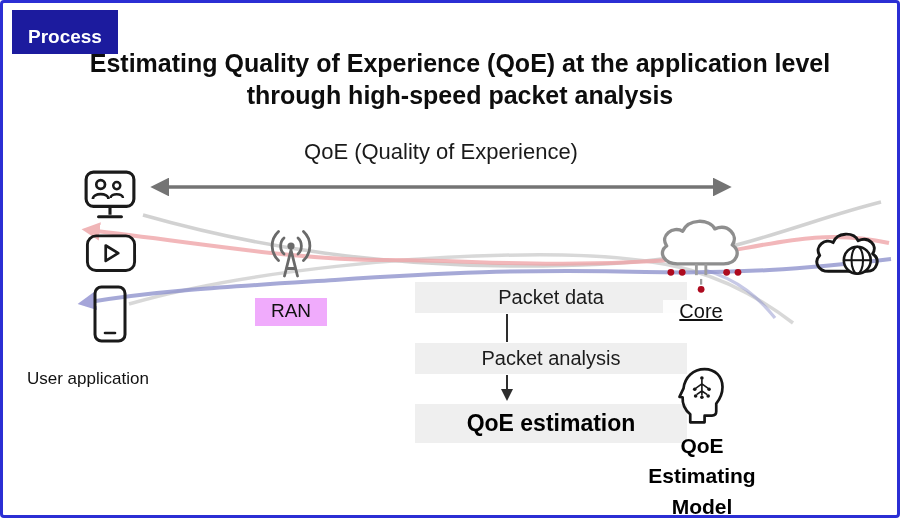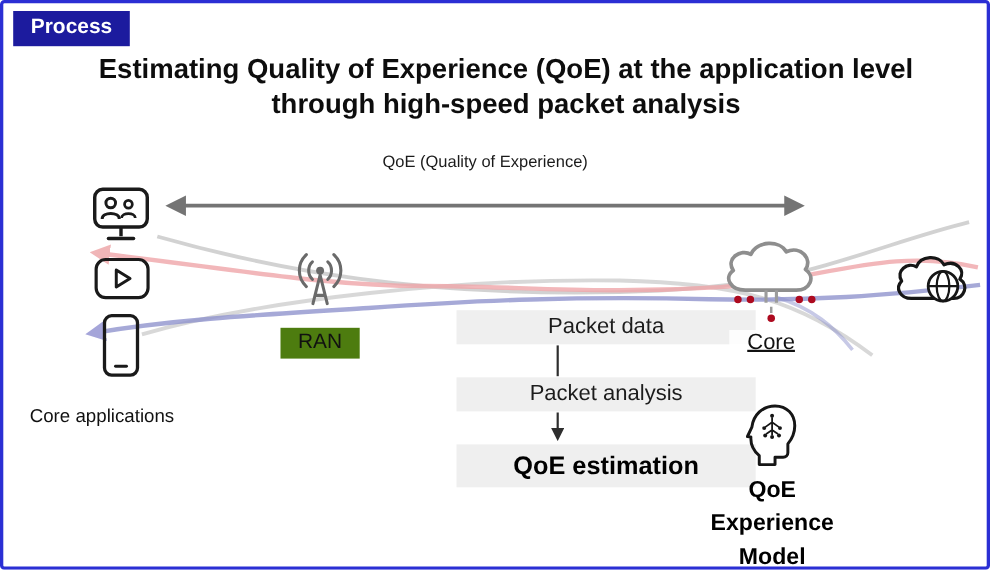--- a/index.html
+++ b/index.html
@@ -13,48 +13,48 @@
     background:#ffffff;
     border:3px solid #2b2fd4;
     border-radius:4px;
     overflow:hidden;
   }
   .overlay { position:absolute; inset:0; width:900px; height:518px; z-index:1; }
   .badge {
     position:absolute; left:9px; top:7px;
     background:#1c1b9e; color:#ffffff;
     font-weight:bold; font-size:19px;
-    padding:4px 16px 6px 16px;
+    padding:16px 16px 6px 16px;
     z-index:3;
   }
   .title {
     position:absolute; top:44px; left:0; right:0;
     text-align:center; font-weight:bold; font-size:25px;
     color:#0d0d0d; line-height:1.28; z-index:2;padding-left:20px;
   }
   .qoe-label {
     position:absolute; top:136px; left:140px; width:596px;
-    text-align:center; font-size:15px; color:#1a1a1a; z-index:2;
+    text-align:center; font-size:22px; color:#1a1a1a; z-index:2;
   }
   .icon { position:absolute; z-index:2; }
   .ic-conference { left:80px; top:166px; width:54px; }
   .ic-video      { left:82px; top:230px; width:52px; }
   .ic-phone      { left:89px; top:281px; width:36px; }
   .ic-ran        { left:256px; top:221px; width:64px; }
   .ic-core       { left:648px; top:206px; width:104px; }
   .ic-internet   { left:806px; top:221px; width:78px; }
   .ic-head       { left:672px; top:362px; width:52px; }
   .user-apps {
     position:absolute; left:24px; top:366px;
     font-size:17px; color:#111111; z-index:2;
   }
   .ran-label {
     position:absolute; left:252px; top:295px; width:72px;
     text-align:center; font-size:19px; color:#111111;
-    background:#4d7c0f; padding:2px 0 4px 0; z-index:2;
+    background:#f0abfc; padding:2px 0 4px 0; z-index:2;
   }
   .core-label {
     position:absolute; left:660px; top:297px; width:76px;
     text-align:center; font-size:20px; color:#111111;
     background:rgba(255,255,255,0.85); z-index:2;text-decoration:underline;
   }
   .step {
     position:absolute; left:368px; width:272px;
     background:#efefef; color:#1c1c1c;
     display:flex; align-items:center; justify-content:center;
@@ -129,21 +129,21 @@
       <rect x="2.5" y="3" width="49" height="36" rx="9" fill="none" stroke="#1a1a1a" stroke-width="3"></rect>
       <path d="M 21.5 13 L 34.5 21 L 21.5 29 Z" fill="none" stroke="#1a1a1a" stroke-width="2.8" stroke-linejoin="round"></path>
     </svg>
   </div>
   <div class="icon ic-phone">
     <svg viewBox="0 0 36 60" width="36">
       <rect x="3" y="3" width="30" height="54" rx="6.5" fill="none" stroke="#1a1a1a" stroke-width="3"></rect>
       <line x1="13" y1="49" x2="23" y2="49" stroke="#1a1a1a" stroke-width="2.6" stroke-linecap="round"></line>
     </svg>
   </div>
-  <div class="user-apps">Core applications</div>
+  <div class="user-apps">User application</div>
 
   <div class="icon ic-ran">
     <svg viewBox="0 0 64 62" width="64">
       <circle cx="32" cy="22" r="3.6" fill="#6a6a6a"></circle>
       <path d="M 25 30 C 20.5 26 20.5 18 25 14" fill="none" stroke="#6a6a6a" stroke-width="2.8" stroke-linecap="round"></path>
       <path d="M 39 30 C 43.5 26 43.5 18 39 14" fill="none" stroke="#6a6a6a" stroke-width="2.8" stroke-linecap="round"></path>
       <path d="M 19.5 36.5 C 11 28.5 11 15.5 19.5 7.5" fill="none" stroke="#6a6a6a" stroke-width="2.8" stroke-linecap="round"></path>
       <path d="M 44.5 36.5 C 53 28.5 53 15.5 44.5 7.5" fill="none" stroke="#6a6a6a" stroke-width="2.8" stroke-linecap="round"></path>
       <path d="M 32 26 L 25.5 52 M 32 26 L 38.5 52 M 27.3 44.5 L 36.7 44.5" fill="none" stroke="#6a6a6a" stroke-width="2.8" stroke-linecap="round"></path>
     </svg>
@@ -185,17 +185,17 @@
       <circle cx="30" cy="14.5" r="2" fill="#161616"></circle>
       <circle cx="22" cy="27" r="2" fill="#161616"></circle>
       <circle cx="38" cy="27" r="2" fill="#161616"></circle>
       <circle cx="23" cy="34.5" r="2" fill="#161616"></circle>
       <circle cx="37" cy="34.5" r="2" fill="#161616"></circle>
       <circle cx="30" cy="36" r="2" fill="#161616"></circle>
     </svg>
   </div>
   <div class="model-label">
     <div>QoE</div>
-    <div>Experience</div>
+    <div>Estimating</div>
     <div>Model</div>
   </div>
 
 </div>
 
 </body></html>

